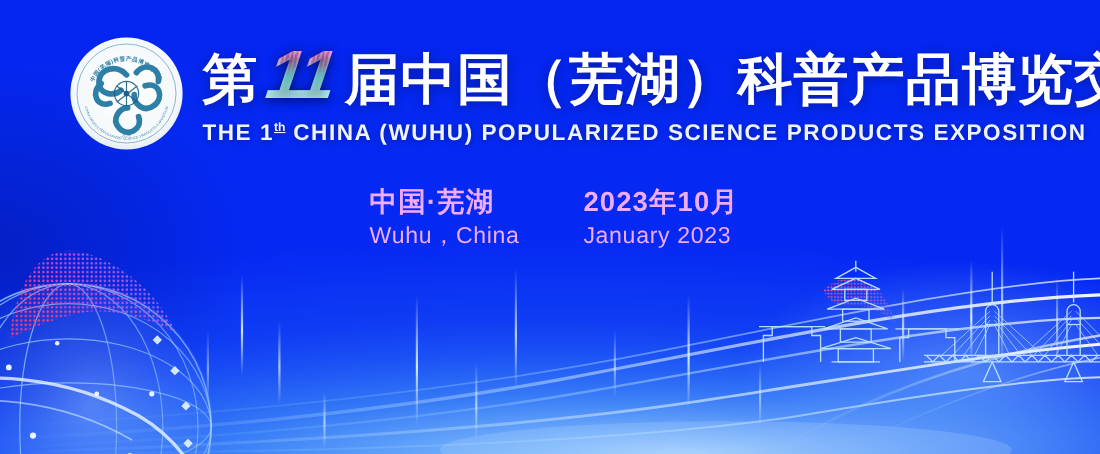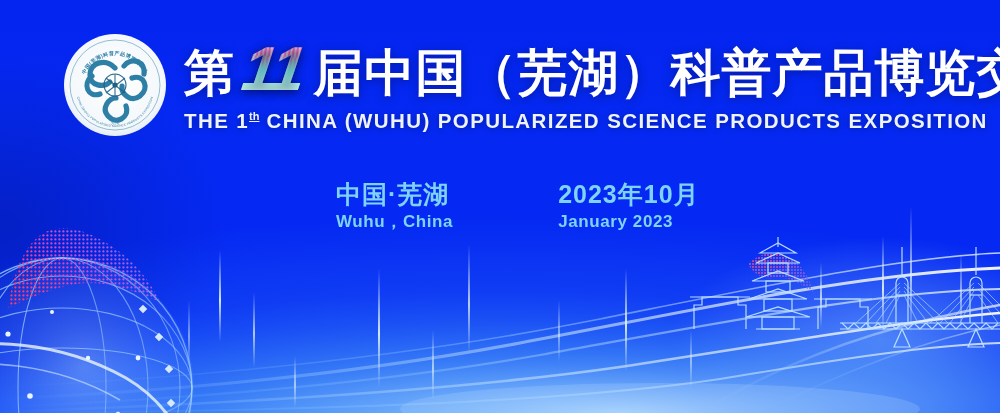--- a/index.html
+++ b/index.html
@@ -90,27 +90,27 @@
 
   .title-en{
     margin-top:9px;color:#eef4ff;font-size:20.5px;font-weight:700;
     letter-spacing:1.4px;white-space:nowrap;
     text-shadow:0 1px 6px rgba(0,0,20,.35);
   }
   .title-en sup{font-size:11px;vertical-align:super;letter-spacing:0;text-decoration:underline;}
 
   
   .info{
-    position:absolute;left:336px;top:180px;display:flex;align-items:center;
-    color:#7dd3fc;
+    position:absolute;left:336px;top:170px;display:flex;align-items:center;
+    color:#f0abfc;
   }
   .info-col{margin-right:58px;}
-  .info-col:last-child{margin-right:0;margin-left:47px;}
+  .info-col:last-child{margin-right:0;}
   .info-cn{font-size:25px;font-weight:600;line-height:1.18;letter-spacing:1px;white-space:nowrap;}
-  .info-en{font-size:17px;font-weight:700;line-height:1.2;letter-spacing:.6px;white-space:nowrap;margin-top:2px;}
+  .info-en{font-size:21px;font-weight:400;line-height:1.2;letter-spacing:.6px;white-space:nowrap;margin-top:2px;}
 </style>
 </head>
 <body>
 
 <div class="banner">
 
   <div class="bg-base"></div>
   <div class="bg-topwash"></div>
   <div class="bg-leftdark"></div>
   <div class="bg-rightglow"></div>

